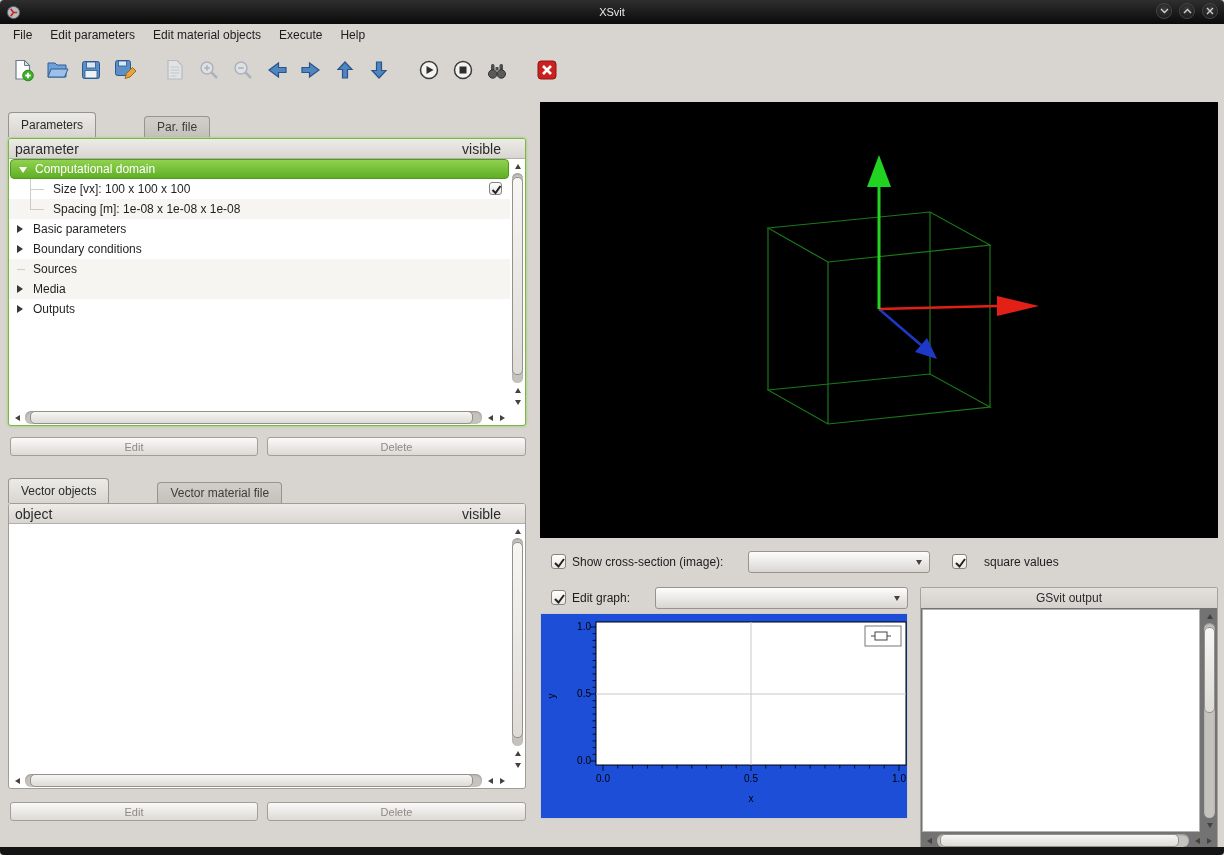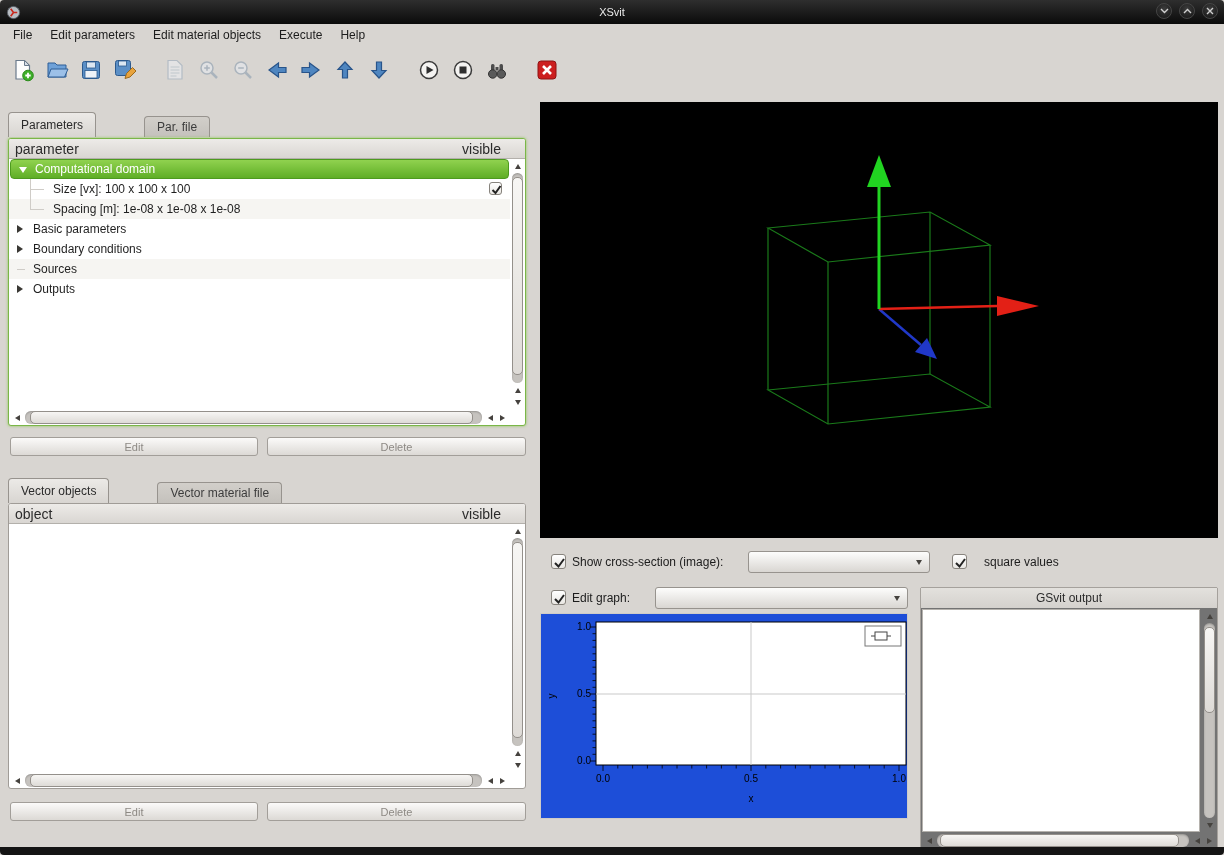--- a/index.html
+++ b/index.html
@@ -273,20 +273,24 @@
           <span class="exp closed"></span>
           <span class="tlabel">Basic parameters</span>
         </div>
         <div class="trow">
           <span class="exp closed"></span>
           <span class="tlabel">Boundary conditions</span>
         </div>
         <div class="trow alt">
           <span class="leafdash"></span>
           <span class="tlabel">Sources</span>
+        </div>
+        <div class="trow alt">
+          <span class="exp closed"></span>
+          <span class="tlabel">Media</span>
         </div>
         <div class="trow">
           <span class="exp closed"></span>
           <span class="tlabel">Outputs</span>
         </div>
       </div>
       <div class="sb-v" style="right:0;top:20px;bottom:16px;">
         <div class="sb-btn">
             <span class="arr up"></span>
           </div>

